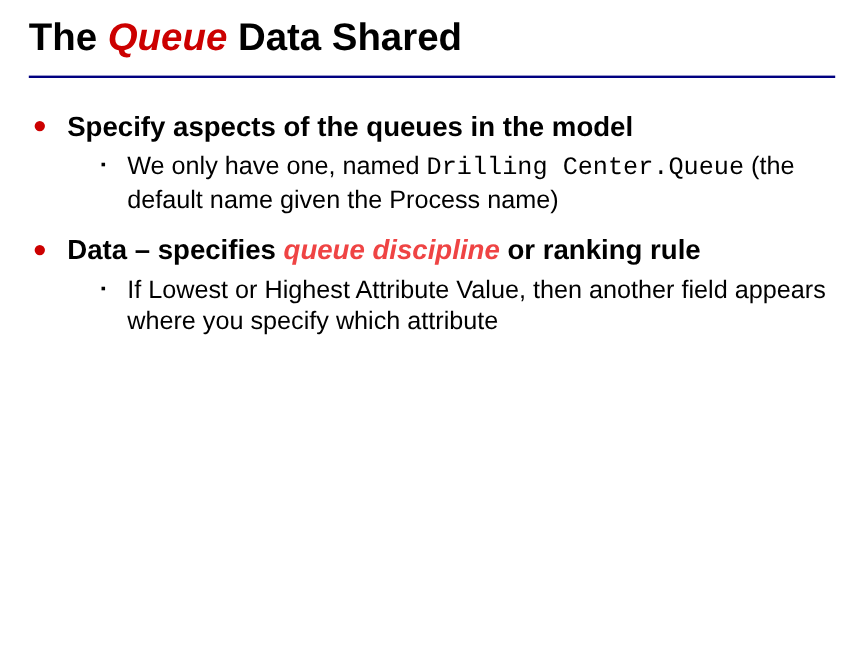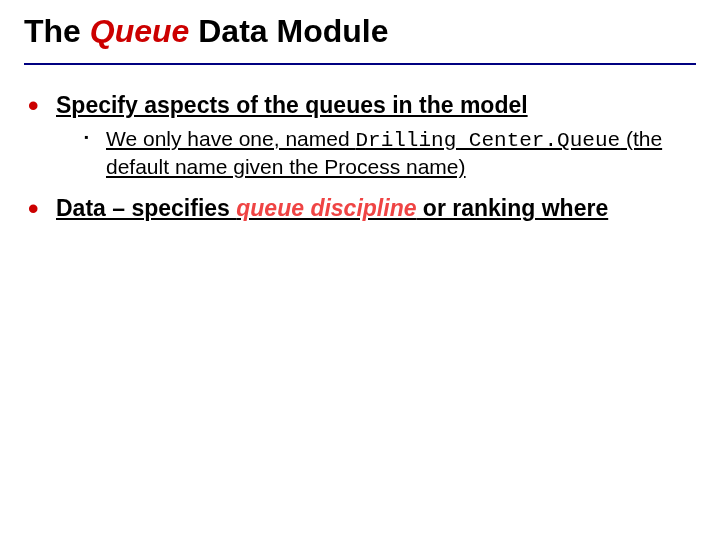--- a/index.html
+++ b/index.html
@@ -26,21 +26,20 @@
     margin-bottom: 26px;
   }
   .title .em {
     color: #cc0000;
     font-style: italic;
   }
   ul.level1 {
     list-style: none;
     margin: 0;
     padding: 0 4px 0 4px;
-    text-decoration: underline;
   }
   ul.level1 > li {
     position: relative;
     padding-left: 28px;
     margin-bottom: 14px;
     font-size: 23px;
     font-weight: bold;
     line-height: 1.25;
   }
   ul.level1 > li::before {
@@ -81,35 +80,40 @@
     font-family: "Courier New", Courier, monospace;
   }
   li.tight { margin-bottom: 4px; }
 </style>
 </head>
 <body>
 
 <div class="slide">
 
   <div class="title">
-    <span>The </span><span class="em">Queue</span><span> Data Module</span>
+    <span>The </span><span class="em">Queue</span><span> Data Shared</span>
   </div>
 
   <ul class="level1">
 
     <li>
       <span>Specify aspects of the queues in the model</span>
       <ul class="level2">
         <li>
           <span>We only have one, named </span><span class="mono">Drilling Center.Queue</span><span> (the default name given the Process name)</span>
         </li>
       </ul>
     </li>
 
     <li>
-      <span>Data – specifies </span><span class="em-red-it">queue discipline</span><span> or ranking where</span>
+      <span>Data – specifies </span><span class="em-red-it">queue discipline</span><span> or ranking rule</span>
+      <ul class="level2">
+        <li>
+          <span>If Lowest or Highest Attribute Value, then another field appears where you specify which attribute</span>
+        </li>
+      </ul>
     </li>
 
 
 
   </ul>
 
 </div>
 
 </body></html>

